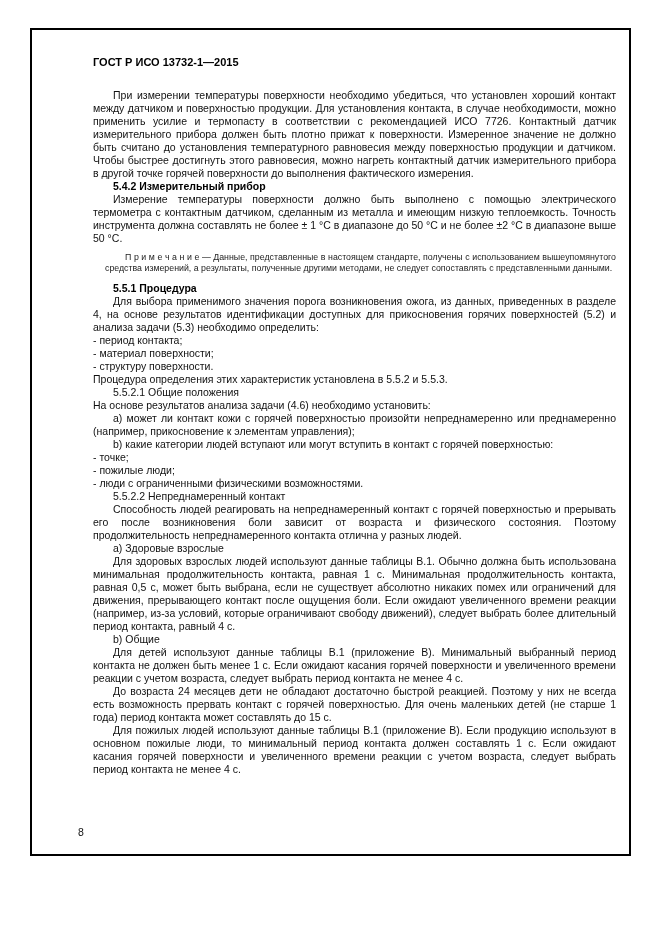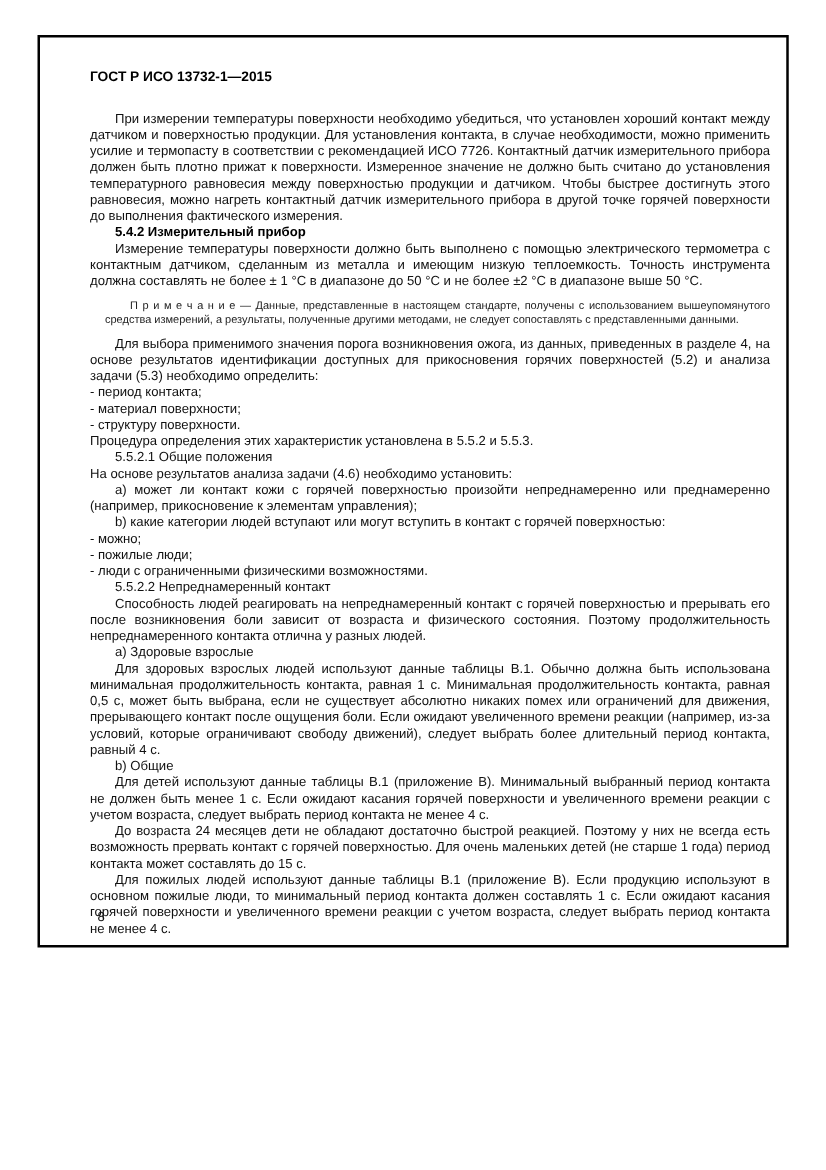--- a/index.html
+++ b/index.html
@@ -13,24 +13,24 @@
     font-family: "Liberation Sans", sans-serif;
     color: #111111;
     position: relative;
     overflow: hidden;
   }
   .page-frame {
     position: absolute;
     left: 30px;
     top: 28px;
     width: 601px;
-    height: 730px;
+    height: 828px;
     border: 2px solid #000000;
     box-sizing: border-box;
-    padding: 26px 13px 20px 40px;
+    padding: 26px 13px 20px 61px;
     background: #ffffff;
   }
   .doc-header {
     font-weight: bold;
     font-size: 11px;
     line-height: 13px;
     margin-bottom: 20px;
     color: #000000;
   }
   .content {
@@ -75,30 +75,31 @@
 <body>
 
 <div class="page-frame">
   <div class="doc-header">ГОСТ Р ИСО 13732-1—2015</div>
 
   <div class="content">
       <div class="para">При измерении температуры поверхности необходимо убедиться, что установлен хороший контакт между датчиком и поверхностью продукции. Для установления контакта, в случае необходимости, можно применить усилие и термопасту в соответствии с рекомендацией ИСО 7726. Контактный датчик измерительного прибора должен быть плотно прижат к поверхности. Измеренное значение не должно быть считано до установления температурного равновесия между поверхностью продукции и датчиком. Чтобы быстрее достигнуть этого равновесия, можно нагреть контактный датчик измерительного прибора в другой точке горячей поверхности до выполнения фактического измерения.</div>
       <div class="heading">5.4.2 Измерительный прибор</div>
       <div class="para">Измерение температуры поверхности должно быть выполнено с помощью электрического термометра с контактным датчиком, сделанным из металла и имеющим низкую теплоемкость. Точность инструмента должна составлять не более ± 1 °С в диапазоне до 50 °С и не более ±2 °С в диапазоне выше 50 °С.</div>
       <div class="note">П р и м е ч а н и е — Данные, представленные в настоящем стандарте, получены с использованием вышеупомянутого средства измерений, а результаты, полученные другими методами, не следует сопоставлять с представленными данными.</div>
+      <div class="heading">5.5.1 Процедура</div>
       <div class="para">Для выбора применимого значения порога возникновения ожога, из данных, приведенных в разделе 4, на основе результатов идентификации доступных для прикосновения горячих поверхностей (5.2) и анализа задачи (5.3) необходимо определить:</div>
       <div class="list-item">- период контакта;</div>
       <div class="list-item">- материал поверхности;</div>
       <div class="list-item">- структуру поверхности.</div>
       <div class="list-item">Процедура определения этих характеристик установлена в 5.5.2 и 5.5.3.</div>
       <div class="subline">5.5.2.1 Общие положения</div>
       <div class="list-item">На основе результатов анализа задачи (4.6) необходимо установить:</div>
       <div class="para">а) может ли контакт кожи с горячей поверхностью произойти непреднамеренно или преднамеренно (например, прикосновение к элементам управления);</div>
       <div class="para">b) какие категории людей вступают или могут вступить в контакт с горячей поверхностью:</div>
-      <div class="list-item">- можно;</div>
+      <div class="list-item">- точке;</div>
       <div class="list-item">- пожилые люди;</div>
       <div class="list-item">- люди с ограниченными физическими возможностями.</div>
       <div class="subline">5.5.2.2 Непреднамеренный контакт</div>
       <div class="para">Способность людей реагировать на непреднамеренный контакт с горячей поверхностью и прерывать его после возникновения боли зависит от возраста и физического состояния. Поэтому продолжительность непреднамеренного контакта отлична у разных людей.</div>
       <div class="subline">а) Здоровые взрослые</div>
       <div class="para">Для здоровых взрослых людей используют данные таблицы В.1. Обычно должна быть использована минимальная продолжительность контакта, равная 1 с. Минимальная продолжительность контакта, равная 0,5 с, может быть выбрана, если не существует абсолютно никаких помех или ограничений для движения, прерывающего контакт после ощущения боли. Если ожидают увеличенного времени реакции (например, из-за условий, которые ограничивают свободу движений), следует выбрать более длительный период контакта, равный 4 с.</div>
       <div class="subline">b) Общие</div>
       <div class="para">Для детей используют данные таблицы В.1 (приложение В). Минимальный выбранный период контакта не должен быть менее 1 с. Если ожидают касания горячей поверхности и увеличенного времени реакции с учетом возраста, следует выбрать период контакта не менее 4 с.</div>
       <div class="para">До возраста 24 месяцев дети не обладают достаточно быстрой реакцией. Поэтому у них не всегда есть возможность прервать контакт с горячей поверхностью. Для очень маленьких детей (не старше 1 года) период контакта может составлять до 15 с.</div>
       <div class="para">Для пожилых людей используют данные таблицы В.1 (приложение В). Если продукцию используют в основном пожилые люди, то минимальный период контакта должен составлять 1 с. Если ожидают касания горячей поверхности и увеличенного времени реакции с учетом возраста, следует выбрать период контакта не менее 4 с.</div>

